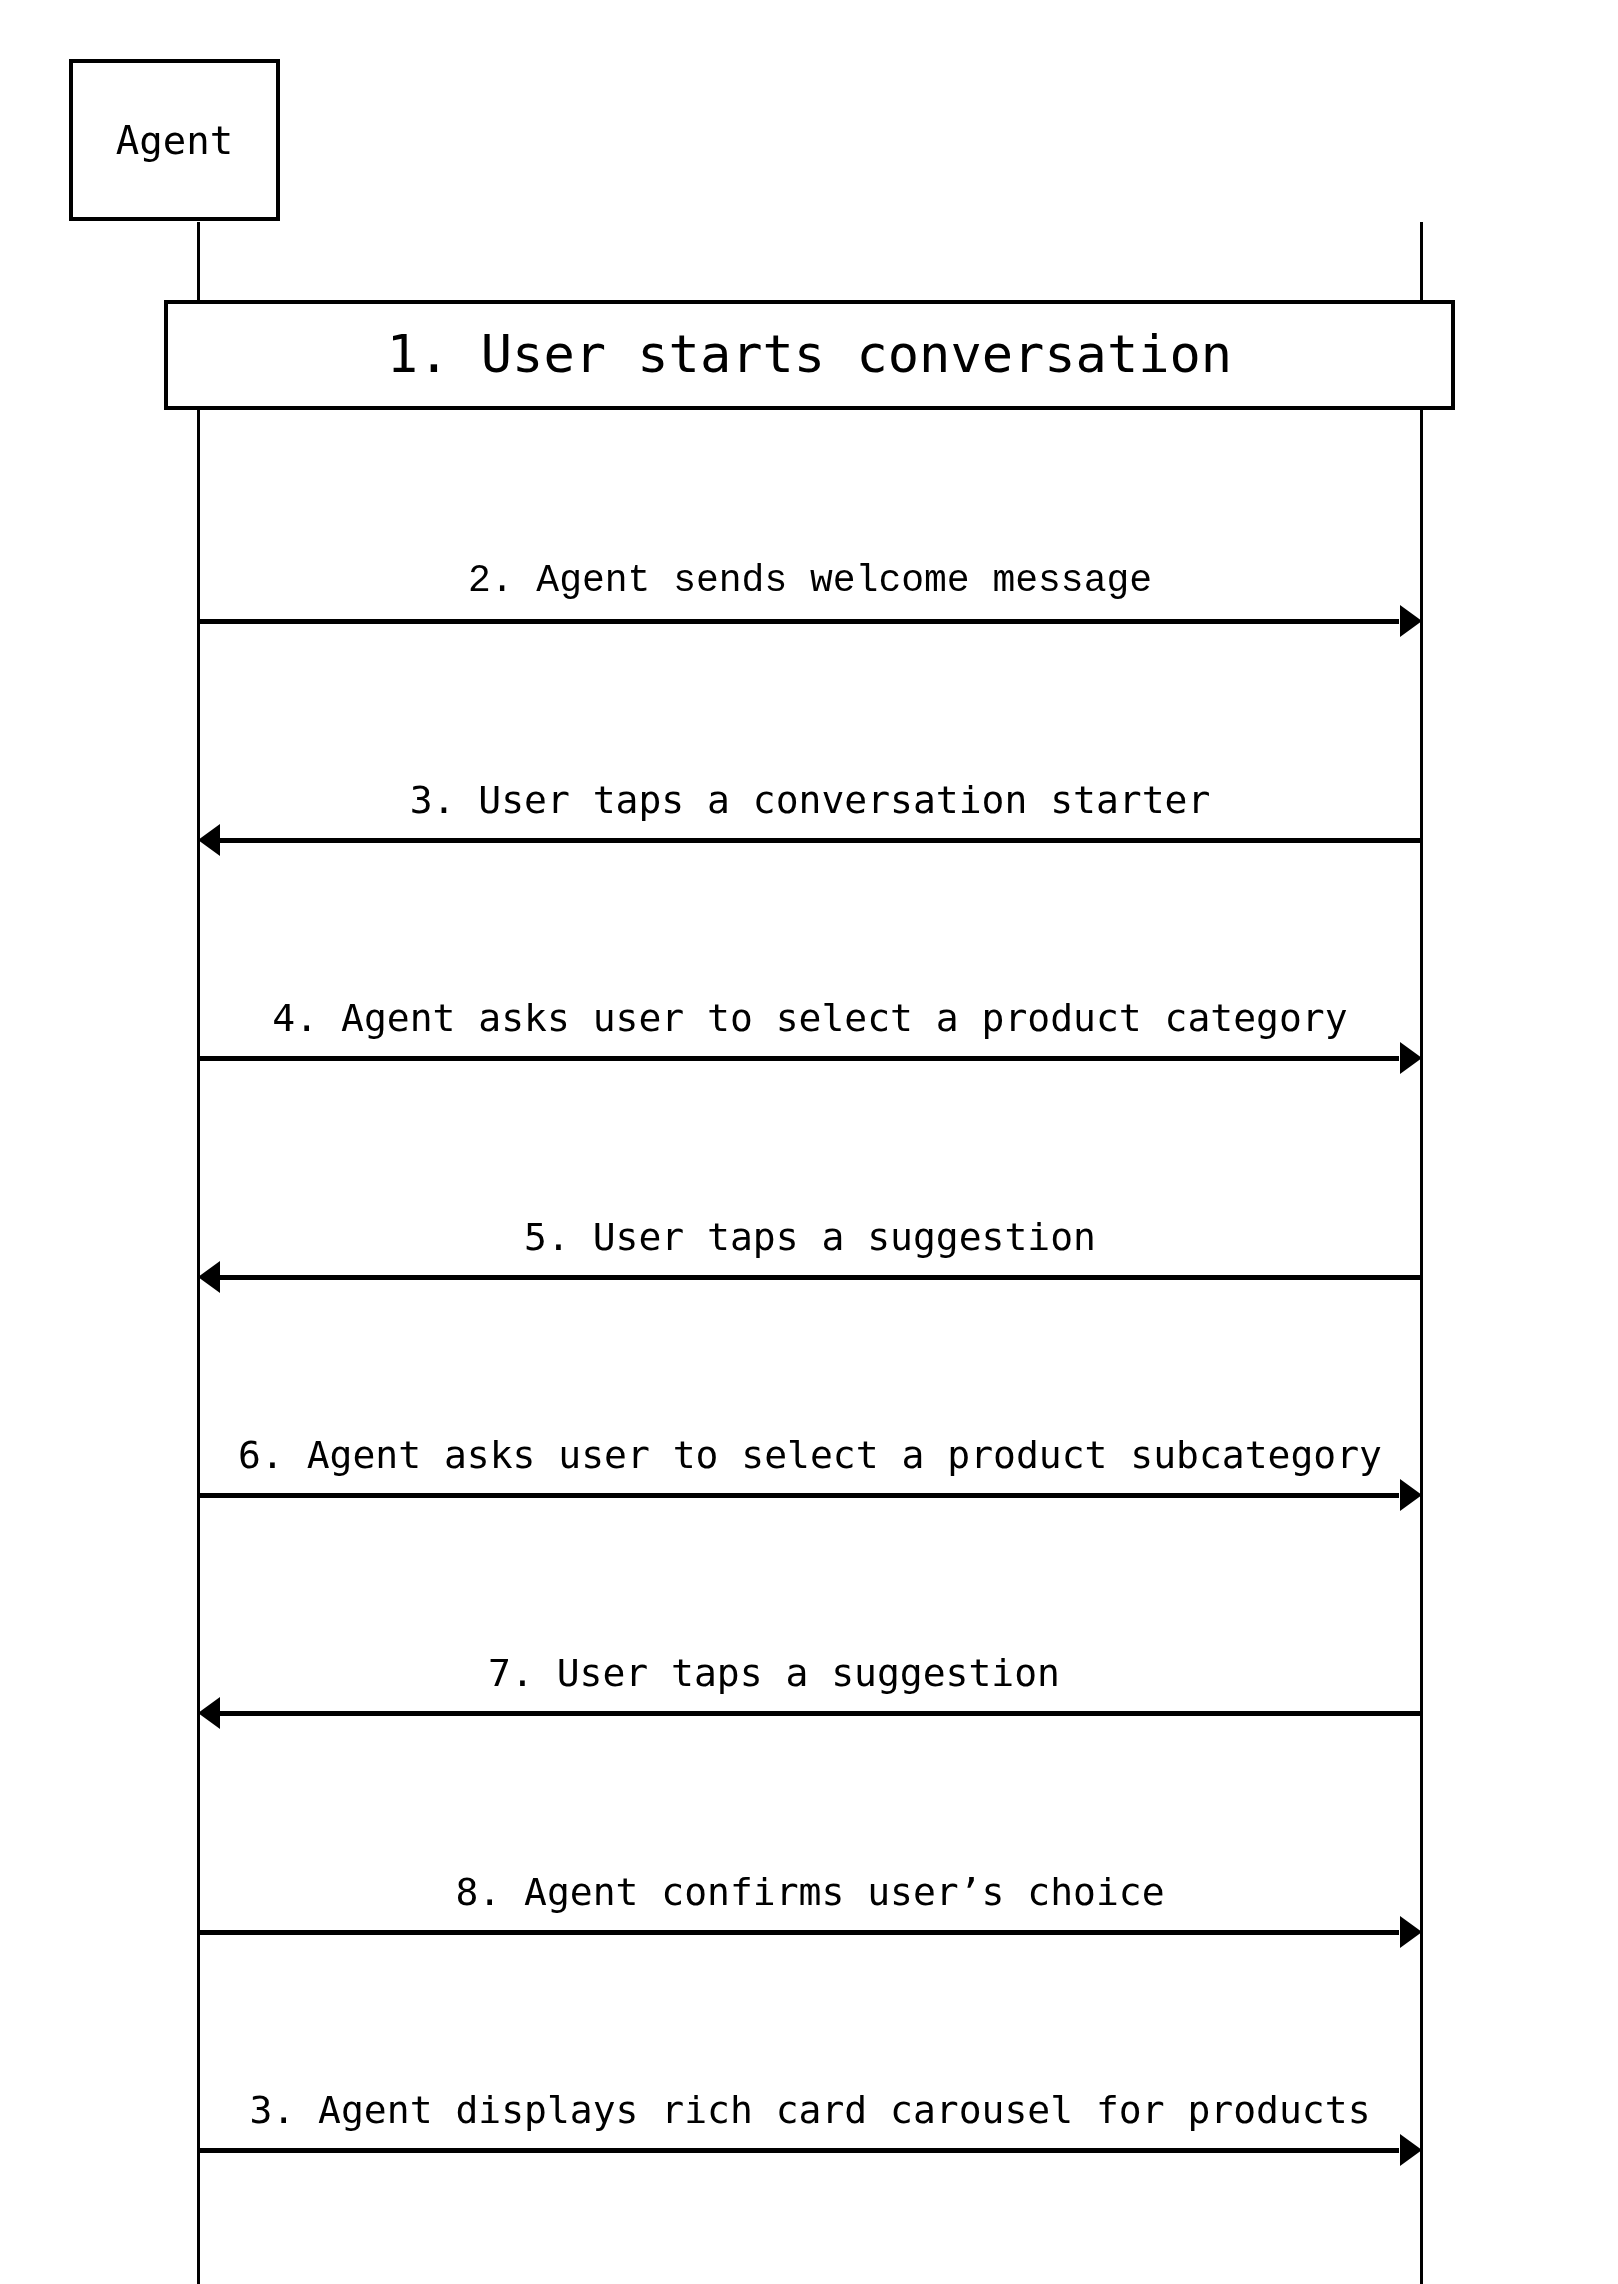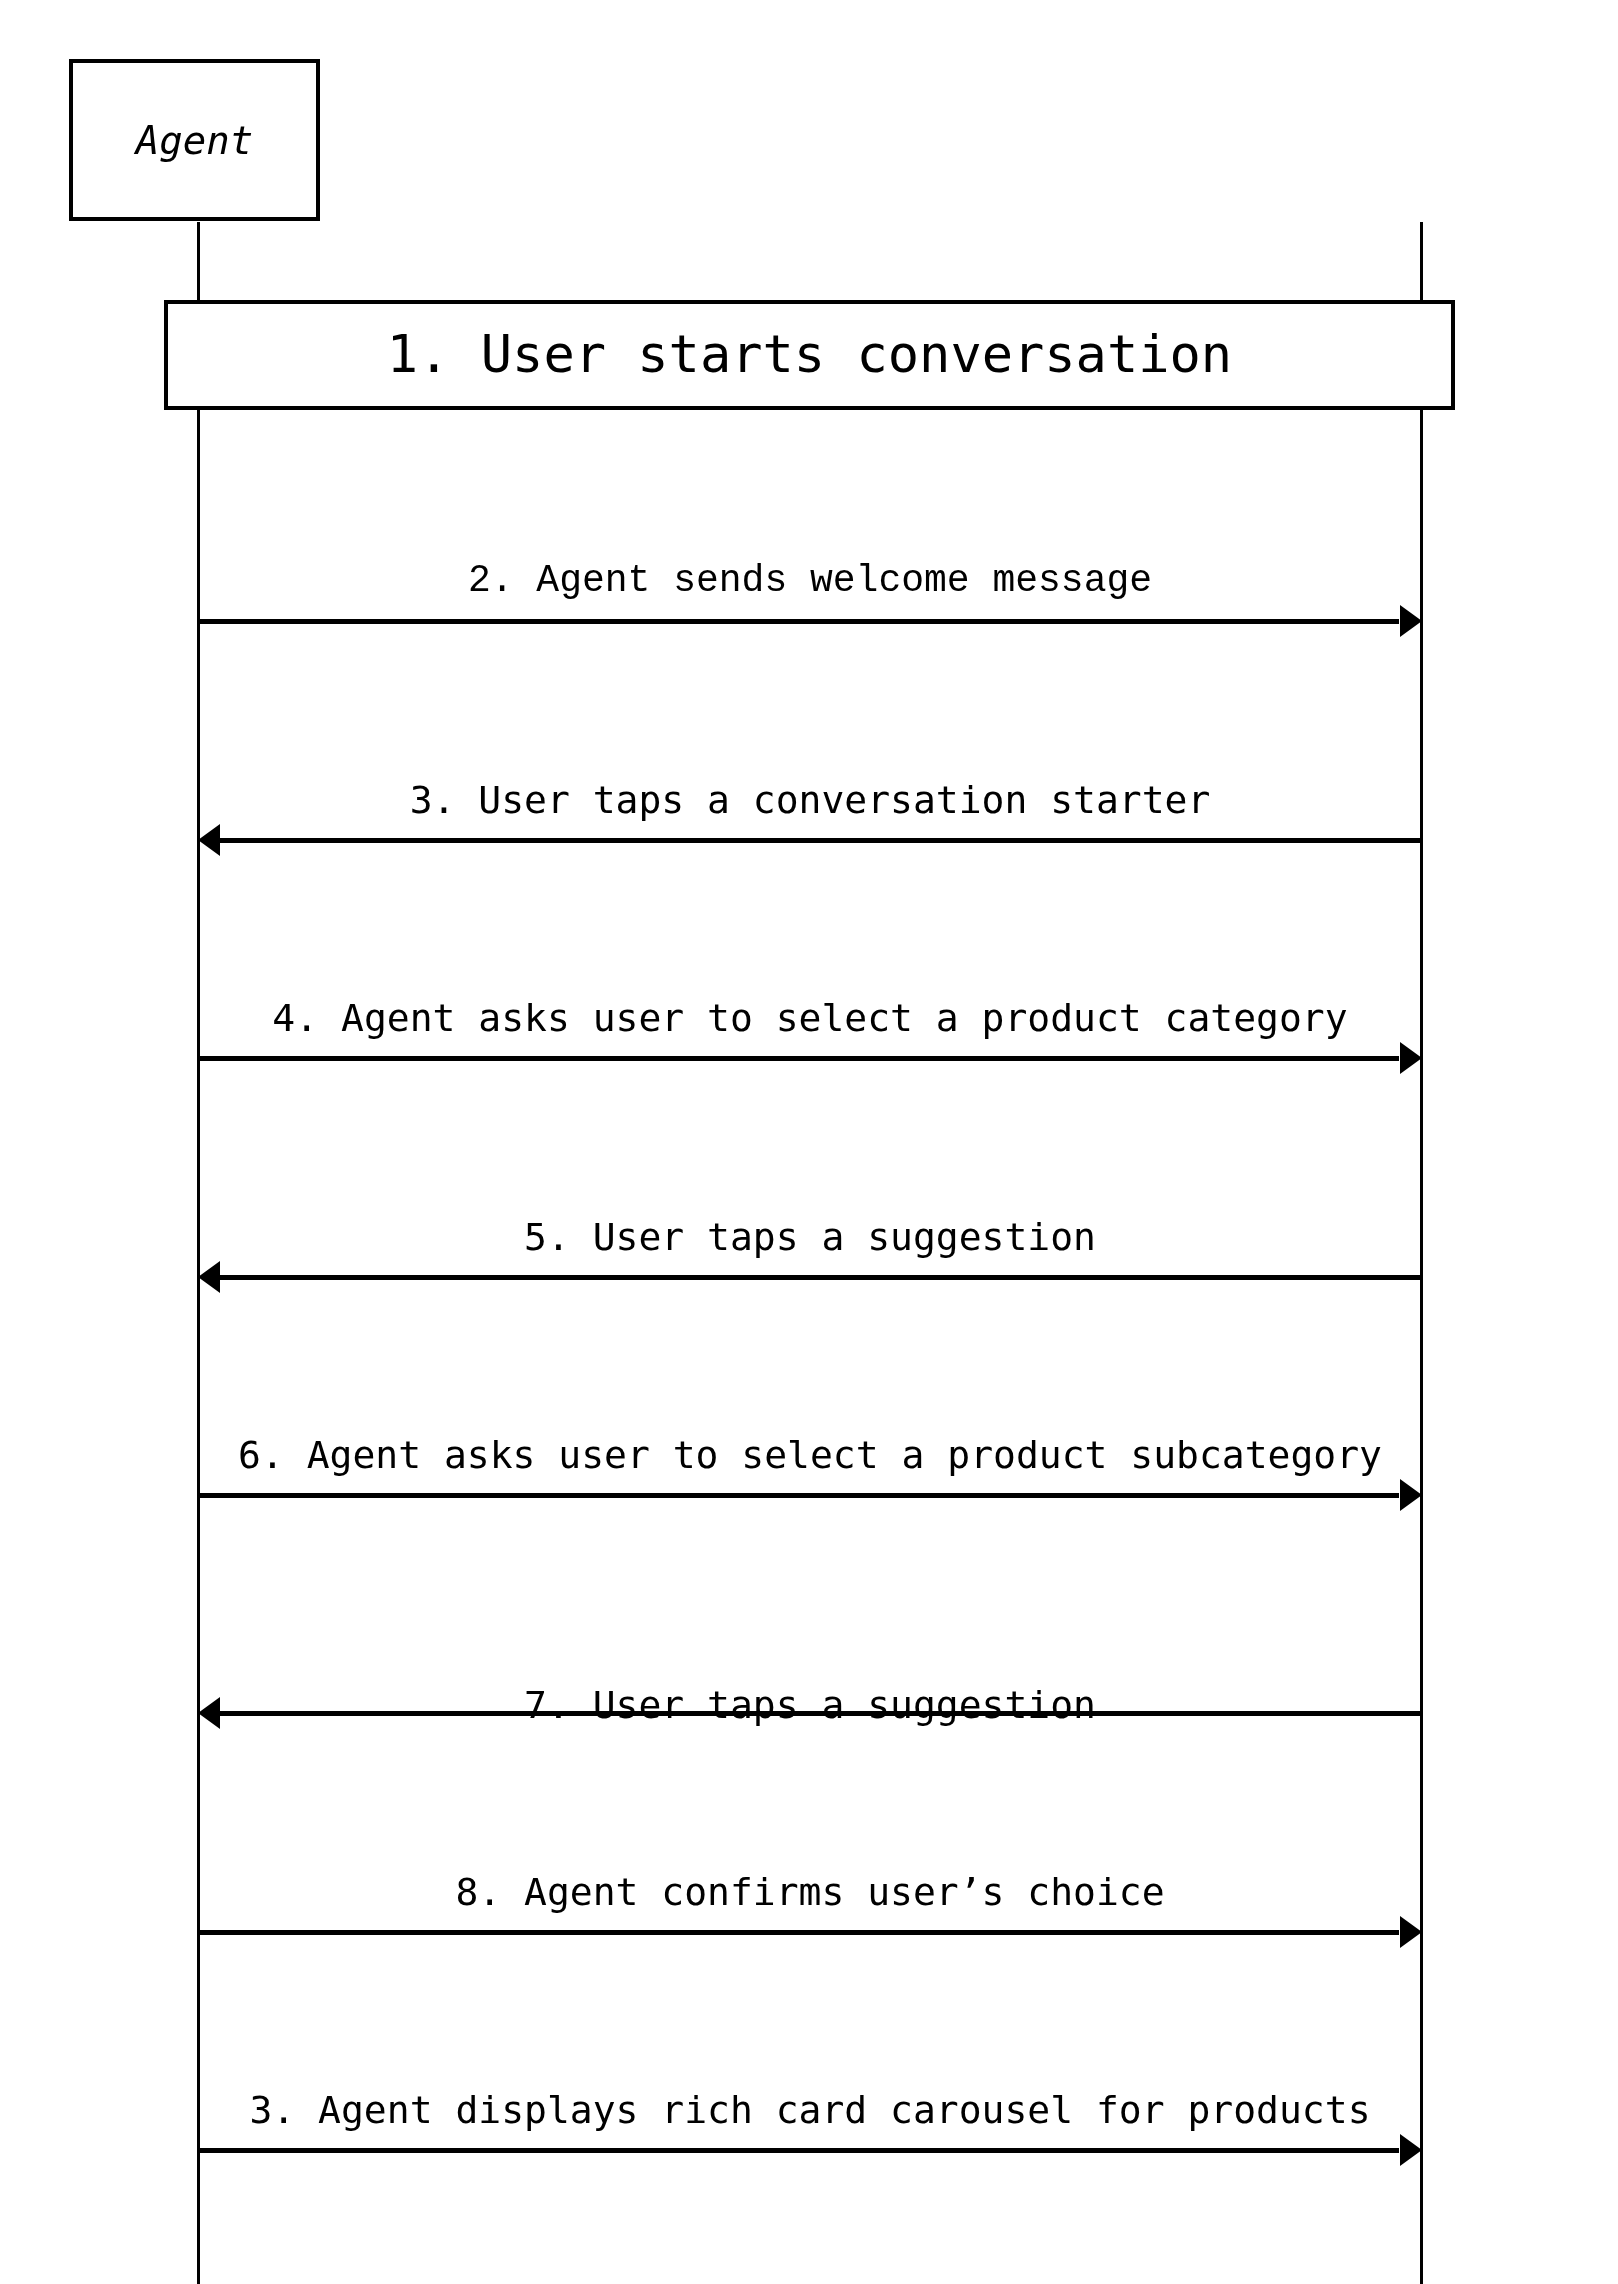--- a/index.html
+++ b/index.html
@@ -86,21 +86,21 @@
     white-space: pre;
     transform: translateX(-50%);
   }
 </style>
 </head>
 <body>
 
 <div id="diagram-root">
     <div class="lifeline" style="left: 197px; top: 222px; height: 2930px;"></div>
     <div class="lifeline" style="left: 1420px; top: 222px; height: 2930px;"></div>
-    <div class="participant-box" style="left: 69px; top: 59px; width: 251px; height: 162px; font-style: italic;">
+    <div class="participant-box" style="left: 69px; top: 59px; width: 211px; height: 162px;">
       <span class="participant-label">Agent</span>
     </div>
     <div class="note-box" style="left: 164px; top: 300px; width: 1291px; height: 110px;">
       <span class="note-label">1. User starts conversation</span>
     </div>
     <div class="msg" style="left: 0px; top: 0px; width: 100%; height: 0px;">
       <div class="msg-line" style="left: 198px; width: 1201px; top: 619px;"></div>
       <div class="msg-head right" style="left: 1400px; top: 605px;"></div>
       <div class="msg-label" style="left: 810px; top: 557px; font-family: Liberation Mono, monospace;"><div>2. Agent sends welcome message</div></div>
     </div>
@@ -120,21 +120,21 @@
       <div class="msg-label" style="left: 810px; top: 1213px;"><div>5. User taps a suggestion</div></div>
     </div>
     <div class="msg" style="left: 0px; top: 0px; width: 100%; height: 0px;">
       <div class="msg-line" style="left: 198px; width: 1201px; top: 1493px;"></div>
       <div class="msg-head right" style="left: 1400px; top: 1479px;"></div>
       <div class="msg-label" style="left: 810px; top: 1431px;"><div>6. Agent asks user to select a product subcategory</div></div>
     </div>
     <div class="msg" style="left: 0px; top: 0px; width: 100%; height: 0px;">
       <div class="msg-line" style="left: 220px; width: 1201px; top: 1711px;"></div>
       <div class="msg-head left" style="left: 198px; top: 1697px;"></div>
-      <div class="msg-label" style="left: 810px; top: 1649px; margin-top: 32px;"><div>7. User taps a suggestion</div></div>
+      <div class="msg-label" style="left: 774px; top: 1649px;"><div>7. User taps a suggestion</div></div>
     </div>
     <div class="msg" style="left: 0px; top: 0px; width: 100%; height: 0px;">
       <div class="msg-line" style="left: 198px; width: 1201px; top: 1930px;"></div>
       <div class="msg-head right" style="left: 1400px; top: 1916px;"></div>
       <div class="msg-label" style="left: 810px; top: 1868px;"><div>8. Agent confirms user’s choice</div></div>
     </div>
     <div class="msg" style="left: 0px; top: 0px; width: 100%; height: 0px;">
       <div class="msg-line" style="left: 198px; width: 1201px; top: 2148px;"></div>
       <div class="msg-head right" style="left: 1400px; top: 2134px;"></div>
       <div class="msg-label" style="left: 810px; top: 2086px;"><div>3. Agent displays rich card carousel for products</div></div>

